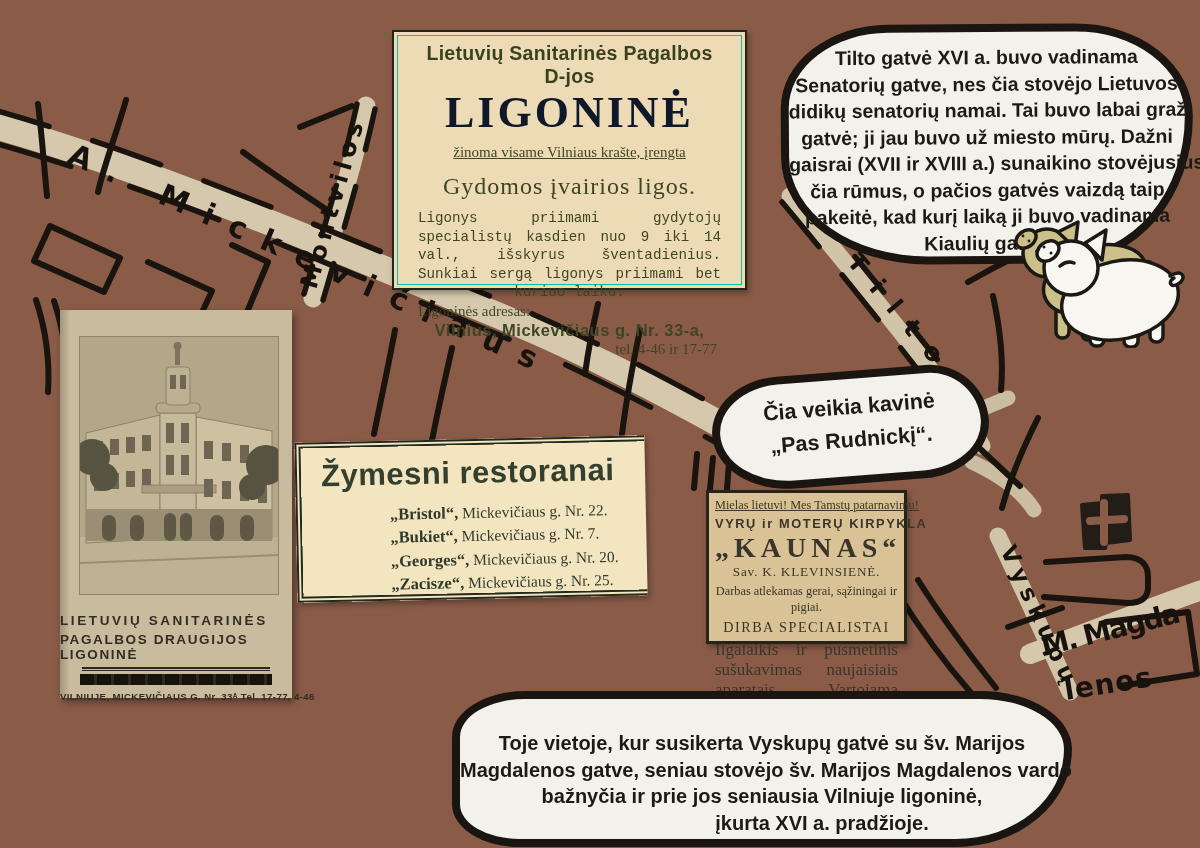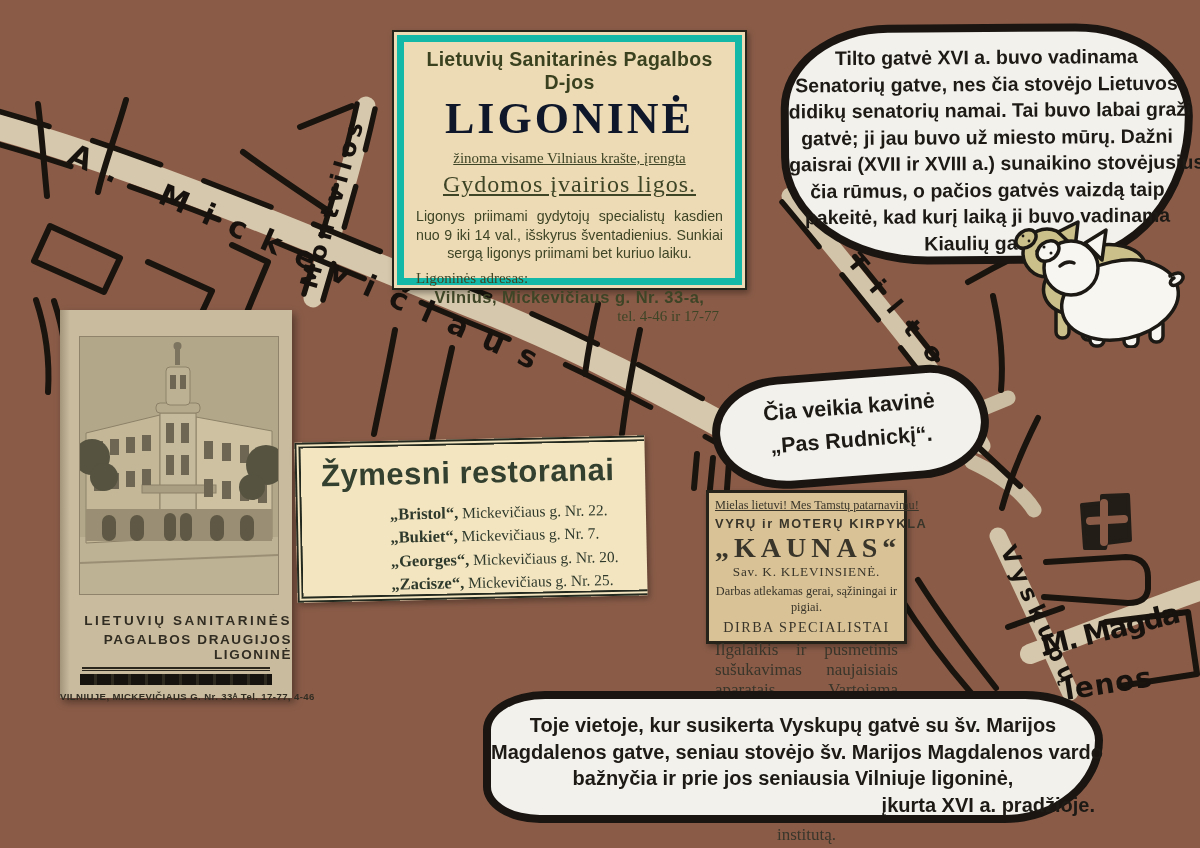--- a/index.html
+++ b/index.html
@@ -9,40 +9,40 @@
   
   .bubble{position:absolute;background:#f3f1ec;border:8px solid #1a1511;
           color:#1d1a16;font-weight:bold;box-sizing:border-box;}
   .bubble .bline{white-space:nowrap;text-align:center;}
   #bubble-senatoriu{left:781px;top:24px;width:412px;height:240px;
           border-radius:110px 120px 130px 150px / 85px 95px 150px 110px;
           font-size:19.5px;line-height:1.36;padding-top:12px;transform:rotate(-.4deg);}
   #bubble-kavine{left:712px;top:371px;width:277px;height:113px;
           border-radius:70px 60px 70px 80px / 55px 60px 55px 60px;
           font-size:21.5px;line-height:1.55;padding-top:12px;transform:rotate(-4.5deg);}
-  #bubble-magdalenos{left:452px;top:691px;width:620px;height:132px;
+  #bubble-magdalenos{left:452px;top:691px;width:620px;height:156px;
           border-radius:120px 150px 190px 110px / 75px 95px 160px 70px;
-          font-size:20px;line-height:1.33;padding-top:13px;margin-left:31px;}
-  #bubble-magdalenos .left-line{text-align:right;}
+          font-size:20px;line-height:1.33;padding-top:31px;}
+  #bubble-magdalenos .left-line{text-align:center;}
   
   #ad-ligonine{left:392px;top:30px;width:355px;height:260px;background:#ecdbb4;
           border:2px solid #24241a;box-sizing:border-box;padding:3px;
           box-shadow:2px 3px 6px rgba(0,0,0,.35);}
-  #ad-ligonine .inner{border:7px solid #14b8a6;width:100%;height:100%;box-sizing:border-box;
-          padding:6px 12px;color:#3e4426;text-align:center;}
+  #ad-ligonine .inner{border:1px solid #14b8a6;width:100%;height:100%;box-sizing:border-box;
+          padding:6px 20px;color:#3e4426;text-align:center;}
   #ad-ligonine .hdr{font-size:19.5px;font-weight:bold;letter-spacing:.3px;color:#3a411f;}
   #ad-ligonine .ttl{font-family:"Liberation Serif",serif;font-size:44px;font-weight:bold;
           letter-spacing:3px;color:#0f172a;line-height:1.05;margin-top:2px;}
   #ad-ligonine .sub{font-family:"Liberation Serif",serif;font-size:15px;margin-top:6px;}
   #ad-ligonine .sub div{text-decoration:underline;line-height:1.35;}
   #ad-ligonine .gyd{font-family:"Liberation Serif",serif;font-size:24px;
-          text-decoration:underline;margin-top:3px;letter-spacing:1px;}
-  #ad-ligonine .body{font-family:Liberation Sans, sans-serif;font-size:14.2px;text-align:justify;
+          margin-top:11px;letter-spacing:1px;}
+  #ad-ligonine .body{font-family:Liberation Mono, monospace;font-size:14.2px;text-align:justify;
           text-align-last:center;margin-top:9px;line-height:1.3;}
-  #ad-ligonine .addr-label{font-family:"Liberation Serif",serif;font-size:15px;text-align:left;margin-top:7px;}
+  #ad-ligonine .addr-label{font-family:"Liberation Serif",serif;font-size:15px;text-align:left;margin-top:1px;}
   #ad-ligonine .addr{font-size:16.5px;font-weight:bold;letter-spacing:.5px;margin-top:1px;}
   #ad-ligonine .phone{font-family:"Liberation Serif",serif;font-size:15px;text-align:right;margin-top:1px;padding-right:4px;}
   
   #ad-restoranai{left:296px;top:439px;width:350px;height:160px;background:#f3e5c0;
           border-top:6px double #23291f;border-bottom:6px double #23291f;border-left:6px double #23291f;
           box-sizing:border-box;transform:rotate(-1.2deg);color:#33402f;
           box-shadow:2px 3px 6px rgba(0,0,0,.35);padding:10px 8px 0 20px;}
   #ad-restoranai .ttl{font-size:31px;font-weight:bold;letter-spacing:.5px;}
   #ad-restoranai .items{margin:10px 0 0 68px;font-family:"Liberation Serif",serif;}
   #ad-restoranai .row{font-size:15.5px;line-height:1.42;color:#2f3a2c;white-space:nowrap;}
@@ -59,21 +59,21 @@
   #ad-kirpykla .l1{font-size:12.3px;margin-top:4px;line-height:1.25;}
   #ad-kirpykla .l2{font-size:14.2px;letter-spacing:1.5px;margin-top:4px;}
   #ad-kirpykla .par{font-size:17px;text-align:justify;text-align-last:center;line-height:1.18;margin-top:4px;}
   
   #book-cover{left:60px;top:310px;width:232px;height:388px;background:#c9bb9e;
           box-shadow:3px 4px 8px rgba(0,0,0,.4);}
   #book-cover .spine{position:absolute;left:0;top:0;width:10px;height:100%;
           background:linear-gradient(90deg,#a3957a,#c9bb9e);}
   #book-cover .photo{position:absolute;left:20px;top:27px;width:198px;height:257px;
           background:#b4a98c;box-shadow:0 0 0 1px #8f846b;}
-  #book-cover .titles{position:absolute;left:0;top:303px;width:100%;text-align:right;
+  #book-cover .titles{position:absolute;left:0;top:303px;width:100%;text-align:left;
           color:#322d23;font-weight:bold;}
   #book-cover .t1{font-size:13.5px;letter-spacing:2.6px;}
   #book-cover .t2{font-size:13.5px;letter-spacing:1.6px;margin-top:4px;}
   #book-cover .rule{margin:5px 22px 0 22px;border-top:2px solid #2a261d;border-bottom:1px solid #2a261d;height:1px;}
   #book-cover .band{margin:3px 20px 0 20px;height:11px;background:
           repeating-linear-gradient(90deg,#16130e 0 14px,#2e2a20 14px 17px);}
   #book-cover .t3{font-size:9.6px;letter-spacing:.4px;margin-top:6px;white-space:nowrap;}
   
   #pigs{left:998px;top:220px;width:198px;height:128px;}
 </style>

